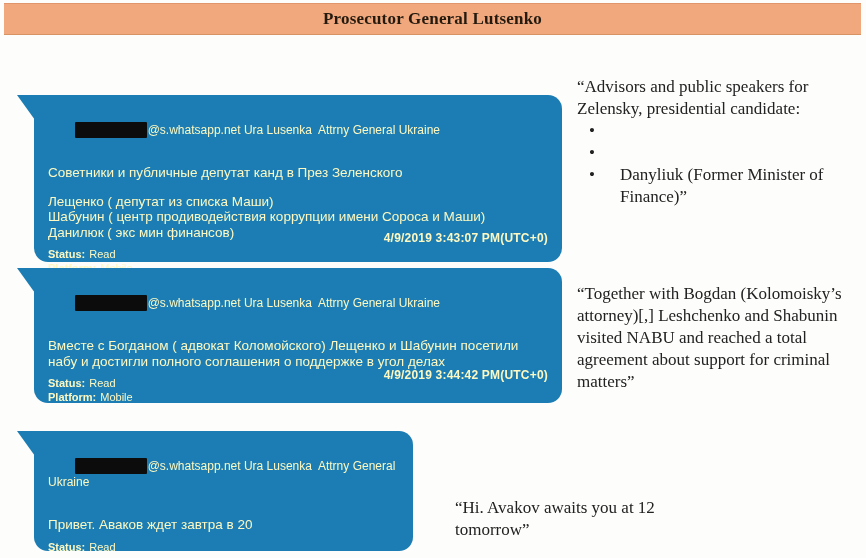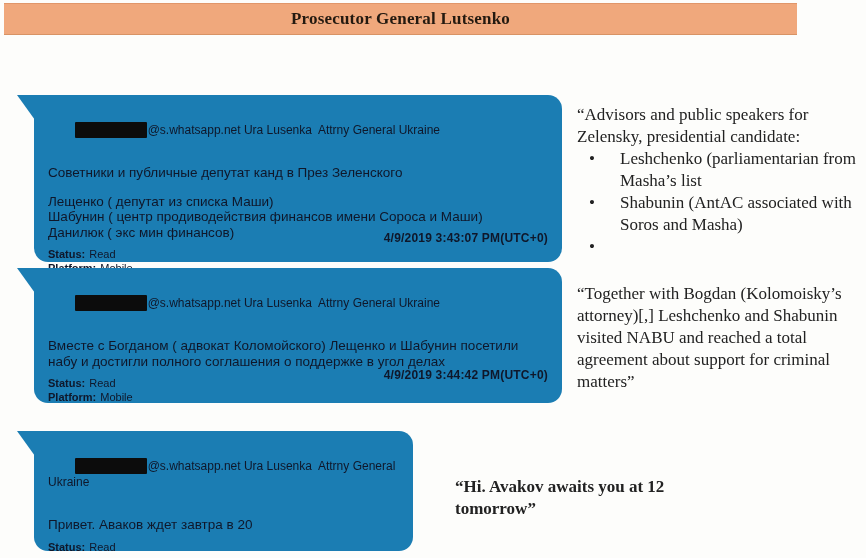--- a/index.html
+++ b/index.html
@@ -7,39 +7,39 @@
     --bar:#f0a87c;
     --ink:#222222;
   }
   html,body{margin:0;padding:0;}
   body{background:#ffffff;font-family:"Liberation Sans",sans-serif;}
   .page{
     position:relative;width:866px;height:558px;background:#fdfdfb;overflow:hidden;
   }
   
   .title-bar{
-    position:absolute;left:4px;top:3px;width:793px;height:30px;
+    position:absolute;left:4px;top:3px;width:857px;height:30px;
     background:var(--bar);
     border-top:1px solid #e0966a;border-bottom:1px solid #d89365;
     display:flex;align-items:center;justify-content:center;
   }
   .title-bar span{
     font-family:"Liberation Serif",serif;font-weight:700;font-size:17px;color:#241a10;
     letter-spacing:.2px;
   }
   
   .bubble{position:absolute;}
   .tail{
     position:absolute;left:0;top:0;width:18px;height:25px;background:var(--blue);
     clip-path:polygon(0 0,100% 0,100% 100%);
   }
   .bubble-body{
     position:absolute;left:17px;top:0;right:0;bottom:0;
     background:var(--blue);border-radius:0 14px 14px 14px;
-    padding:10px 14px;box-sizing:border-box;color:#0f172a;
+    padding:10px 14px;box-sizing:border-box;color:#fef9c3;
   }
   .bubble1{left:17px;top:95px;width:545px;height:167px;}
   .bubble2{left:17px;top:268px;width:545px;height:135px;}
   .bubble3{left:17px;top:431px;width:396px;height:120px;}
   .msg-header{font-size:12px;line-height:16px;white-space:pre-wrap;margin-top:1px;}
   .redacted{
     display:inline-block;width:72px;height:16px;background:#0c0c0c;
     vertical-align:-4px;margin-right:1px;border-radius:1px;
   }
   .msg-text{font-size:13.5px;line-height:15.5px;margin-top:11px;}
@@ -52,23 +52,23 @@
     position:absolute;right:14px;font-size:12px;font-weight:700;letter-spacing:.2px;
   }
   .bubble1 .timestamp{bottom:17px;margin-top:27px;}
   .bubble2 .timestamp{bottom:21px;margin-left:40px;}
   .bubble3 .timestamp{bottom:14px;}
   
   .trans{
     position:absolute;font-family:"Liberation Serif",serif;font-size:17px;
     line-height:22px;color:var(--ink);
   }
-  .trans1{left:577px;top:104px;width:288px;}
+  .trans1{left:577px;top:76px;width:288px;}
   .trans2{left:577px;top:283px;width:294px;}
-  .trans3{left:455px;top:476px;width:262px;font-weight:bold;}
+  .trans3{left:455px;top:497px;width:262px;}
   .bullet-row{display:flex;padding-left:12px;}
   .blt{width:31px;flex:0 0 31px;}
   .bullet-text{flex:1;}
 </style>
 </head>
 <body>
 
 <div class="page">
 
   <header class="title-bar">
@@ -77,21 +77,21 @@
 
   <div class="bubble bubble1">
     <div class="tail"></div>
     <div class="bubble-body">
       <div class="msg-header">
         <span class="redacted"></span><span>@s.whatsapp.net Ura Lusenka  Attrny General Ukraine</span>
       </div>
       <div class="msg-text">Советники и публичные депутат канд в През Зеленского</div>
       <div class="lines-block">
         <div class="msg-line">Лещенко ( депутат из списка Маши)</div>
-        <div class="msg-line">Шабунин ( центр продиводействия финансов имени Сороса и Маши)</div>
+        <div class="msg-line">Шабунин ( центр продиводействия коррупции имени Сороса и Маши)</div>
         <div class="msg-line">Данилюк ( экс мин финансов)</div>
       </div>
       <div class="meta">
         <span class="lbl">Status:</span><span>Read</span>
       </div>
       <div class="meta">
         <span class="lbl">Platform:</span><span>Mobile</span>
       </div>
       <div class="timestamp">4/9/2019 3:43:07 PM(UTC+0)</div>
     </div>
@@ -125,28 +125,27 @@
         <span class="lbl">Status:</span><span>Read</span>
       </div>
 
     </div>
   </div>
 
   <div class="trans trans1">
     <div>“Advisors and public speakers for Zelensky, presidential candidate:</div>
     <div class="bullet-row">
       <span class="blt">•</span>
-      <span class="bullet-text">Leshchenko (parliamentarian from Masha’s list</span>
     </div>
     <div class="bullet-row">
       <span class="blt">•</span>
-      <span class="bullet-text">Shabunin (AntAC associated with Soros and Masha)</span>
     </div>
     <div class="bullet-row">
       <span class="blt">•</span>
+      <span class="bullet-text">Danyliuk (Former Minister of Finance)”</span>
     </div>
   </div>
 
   <div class="trans trans2">“Together with Bogdan (Kolomoisky’s attorney)[,] Leshchenko and Shabunin visited NABU and reached a total agreement about support for criminal matters”</div>
 
   <div class="trans trans3">“Hi. Avakov awaits you at 12 tomorrow”</div>
 
 </div>
 
 </body></html>

